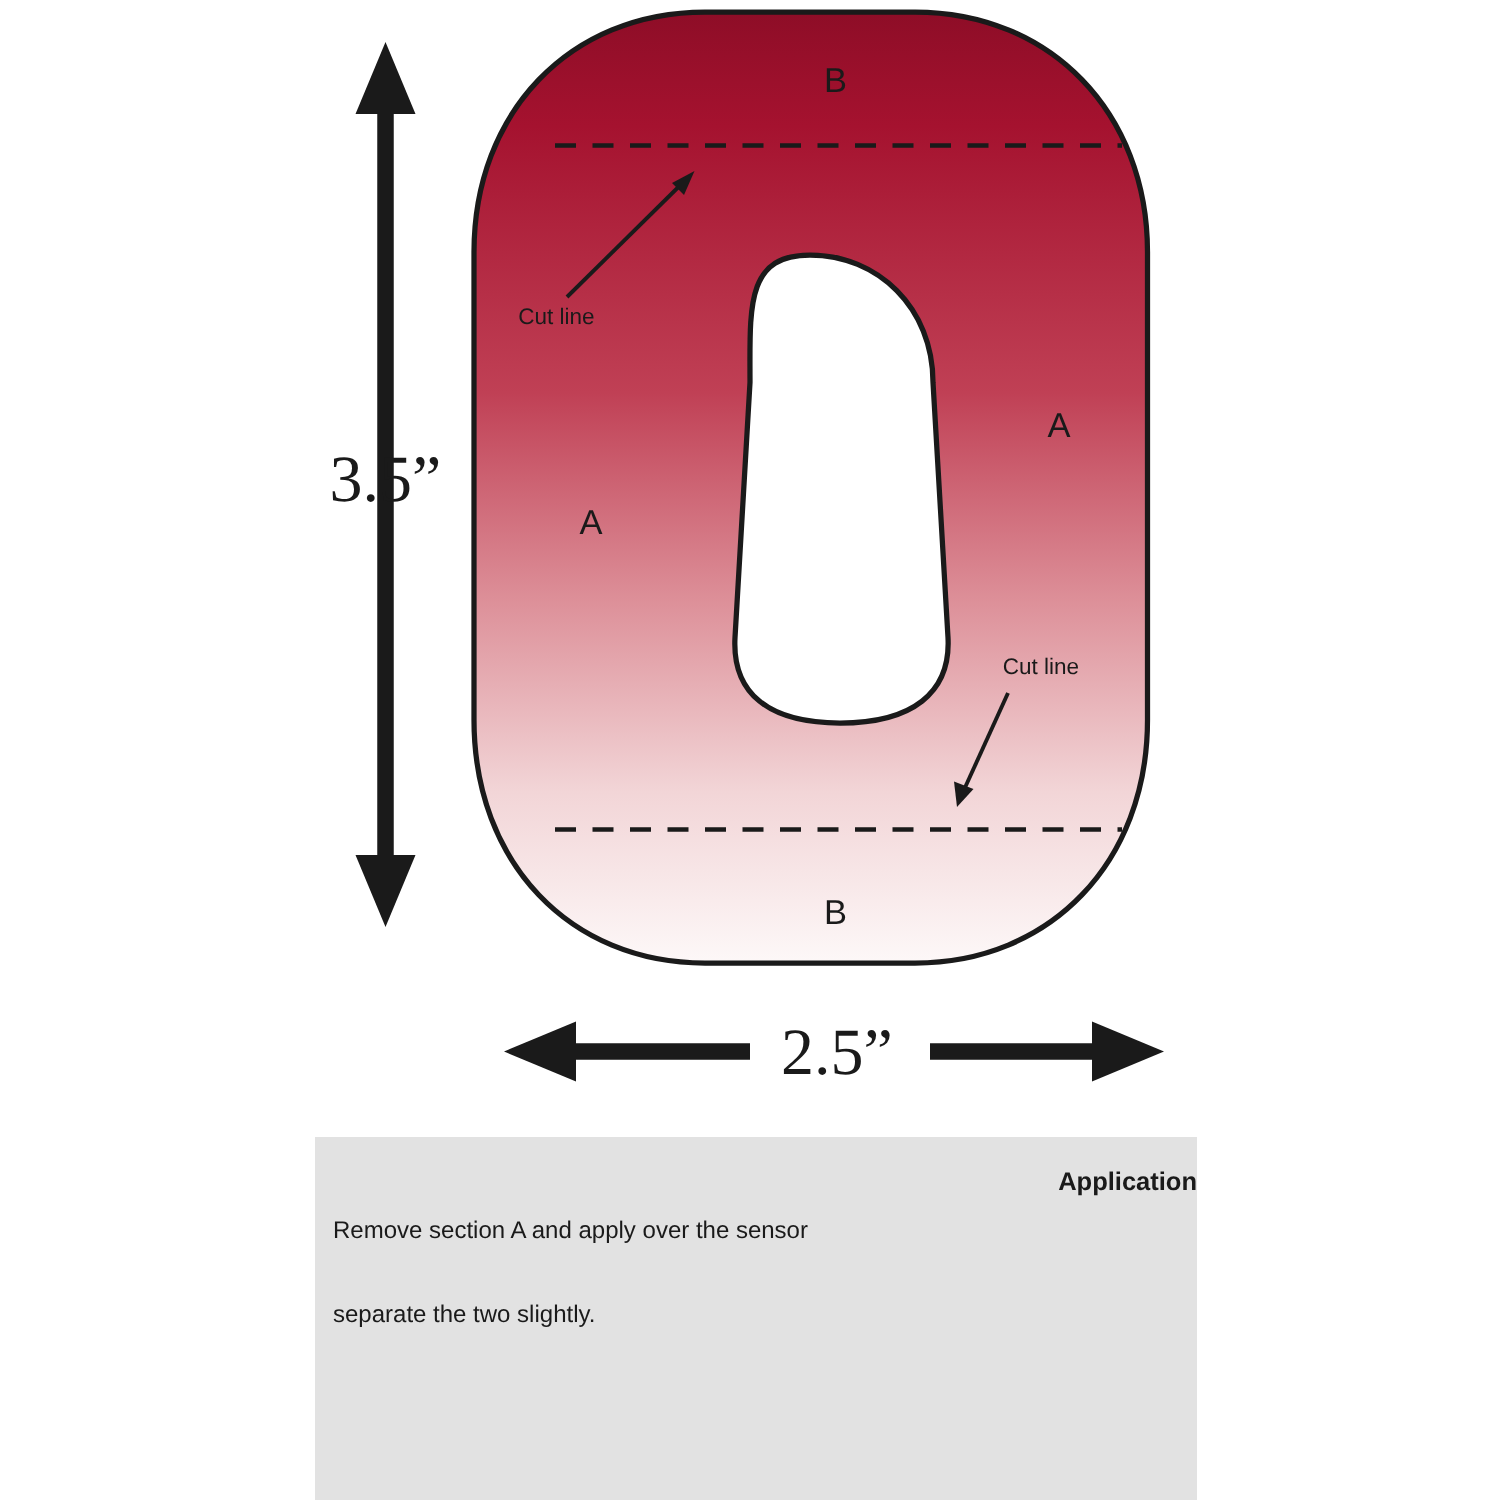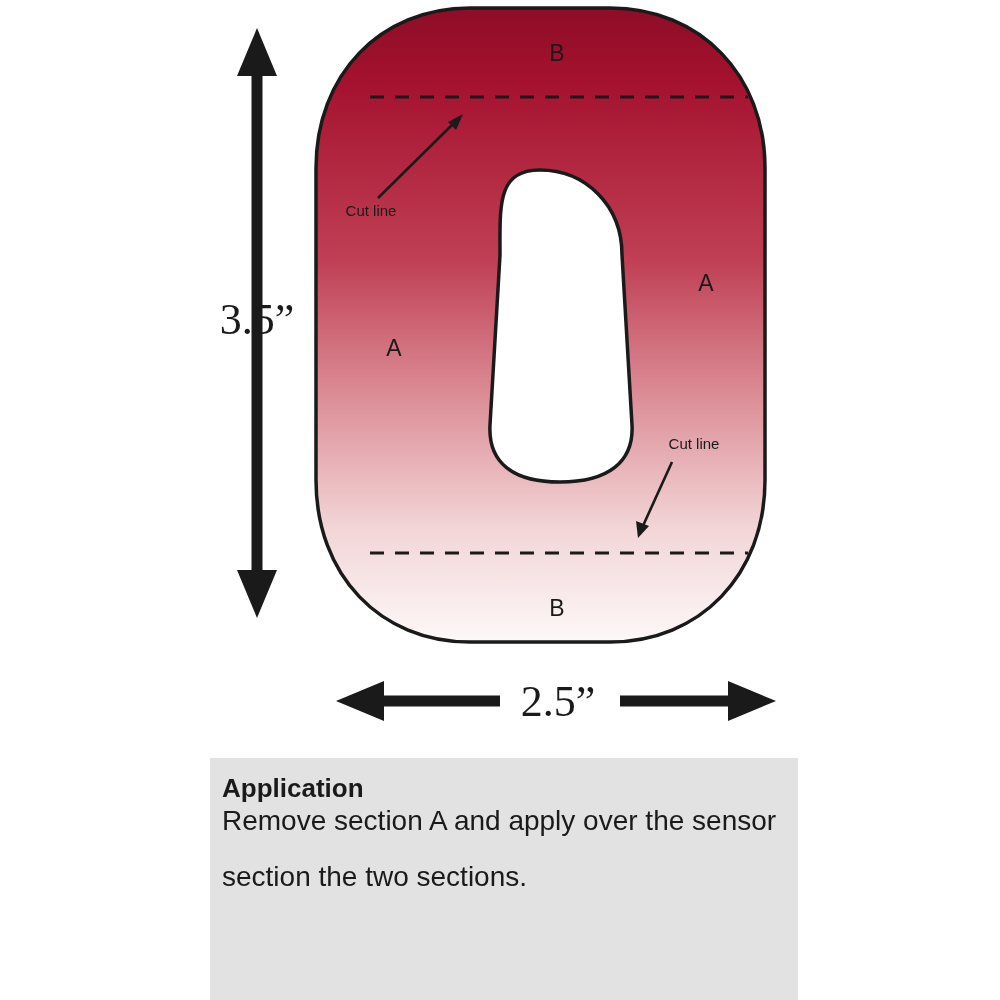--- a/index.html
+++ b/index.html
@@ -47,29 +47,30 @@
     left: 210px;
     top: 758px;
     width: 588px;
     height: 242px;
     background: #e2e2e2;
     box-sizing: border-box;
     padding: 14px 0 0 12px;
   }
   #caption .line {
     font-family: "Liberation Sans", sans-serif;
-    font-size: 28px;
+    font-size: 16px;
     color: #1a1a1a;
     line-height: 34px;
     white-space: nowrap;
   }
   #caption .heading {
     font-weight: bold;
-    font-size: 26px;
+    font-size: 17px;
     line-height: 32px;
+    text-align: right;
   }
   #caption .spacer {
     height: 22px;
   }
   #caption .tip-word {
     font-weight: bold;
   }
 </style>
 </head>
 <body>
@@ -144,16 +145,16 @@
       <path d="M 336,701 L 384,681 L 384,721 Z" fill="#1a1a1a"></path>
       <path d="M 776,701 L 728,681 L 728,721 Z" fill="#1a1a1a"></path>
     </g>
     <text class="dim-label" x="558" y="716" text-anchor="middle">2.5”</text>
   </svg>
 
   <div id="caption">
     <div class="line heading">Application</div>
     <div class="line">Remove section A and apply over the sensor</div>
     <div class="spacer"></div>
-    <div class="line">section the two sections.</div>
+    <div class="line">separate the two slightly.</div>
   </div>
 
 </div>
 
 </body></html>

